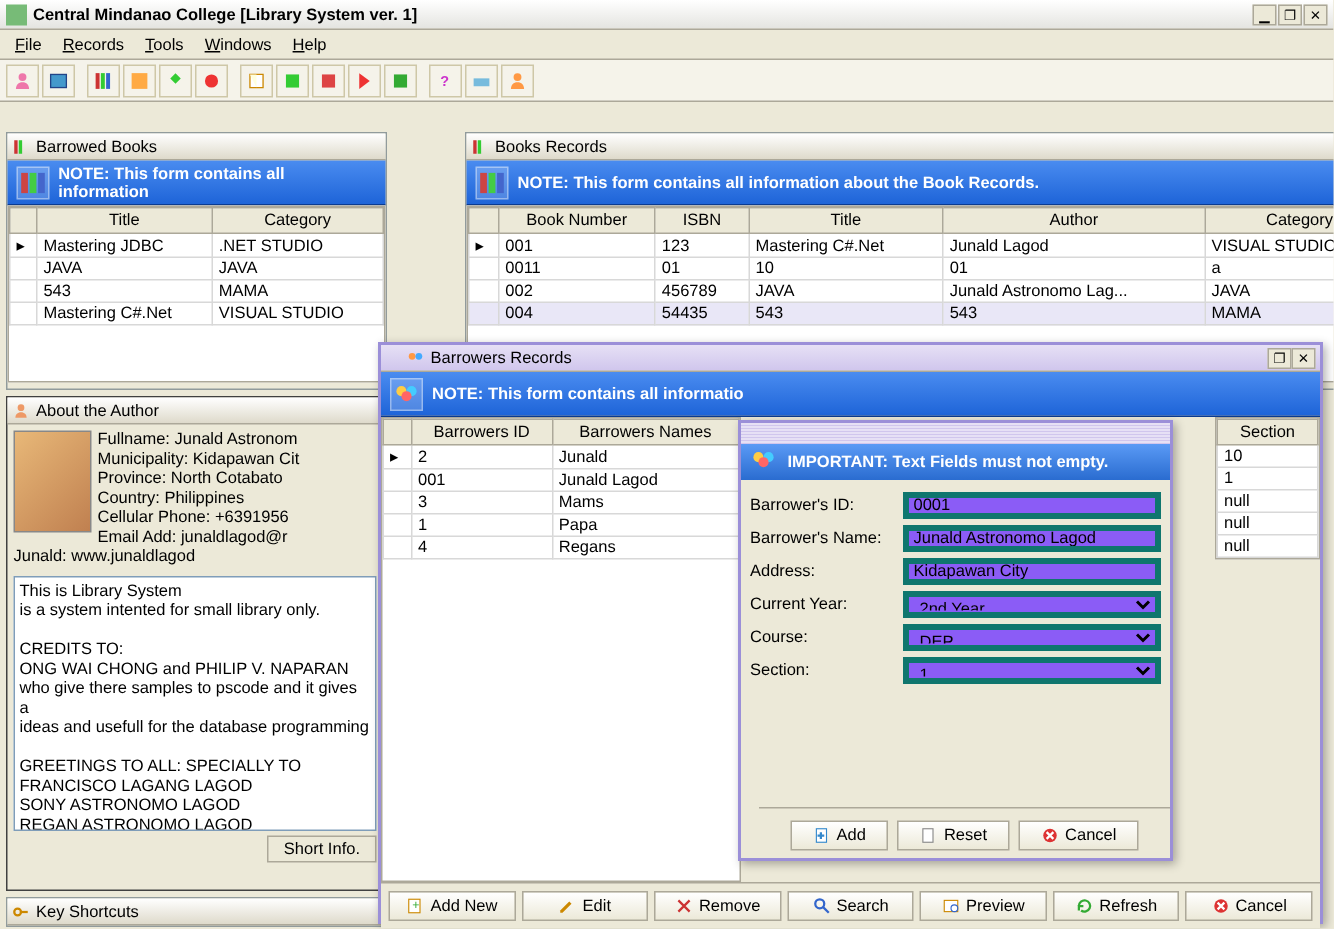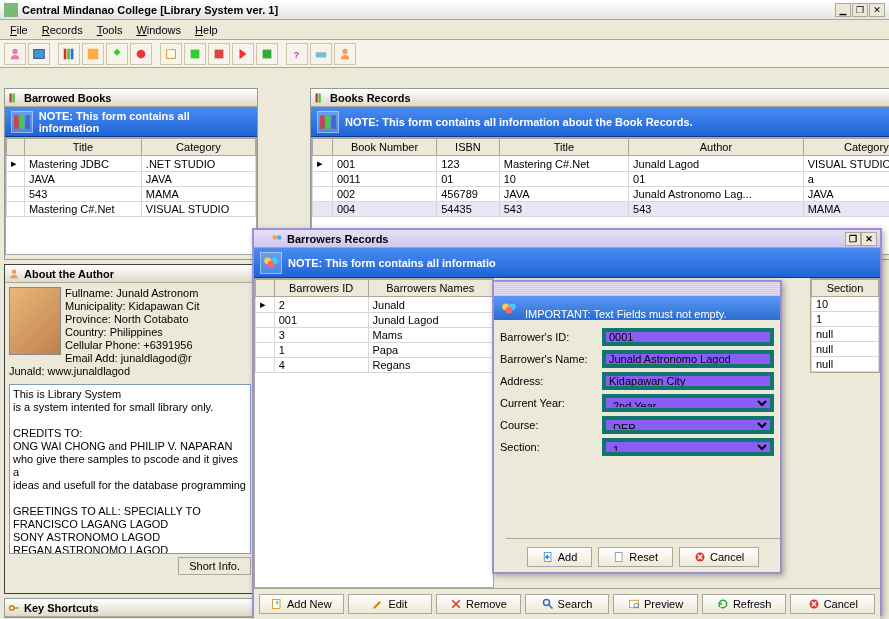--- a/index.html
+++ b/index.html
@@ -10,21 +10,21 @@
 .winbtns { display: flex; gap: 1px; }
 .winbtn { width: 16px; height: 14px; background: #ece9d8; border: 1px solid #aca899; font-size: 9px; text-align: center; line-height: 12px; cursor: pointer; }
 .menubar { background: #ece9d8; height: 20px; display: flex; align-items: center; padding: 0 4px; gap: 2px; border-bottom: 1px solid #aca899; }
 .menuitem { padding: 2px 6px; cursor: pointer; }
 .menuitem u { text-decoration: underline; }
 .toolbar { background: #f5f3ea; height: 28px; display: flex; align-items: center; padding: 0 4px; gap: 2px; border-bottom: 1px solid #aca899; }
 .tbtn { width: 22px; height: 22px; border: 1px solid #cec7a7; background: #f5f3ea; display: flex; align-items: center; justify-content: center; cursor: pointer; }
 .tbtn svg { width: 14px; height: 14px; }
 .tsep { width: 4px; }
 .panel { position: absolute; border: 1px solid #919b9c; background: #ece9d8; }
-.panelhead { background: linear-gradient(#fff,#dedacb); height: 18px; display: flex; align-items: center; padding: 0 3px; font-weight: bold; border-bottom: 1px solid #aca899; }
+.panelhead { background: linear-gradient(#fff,#dedacb); height: 18px; display: flex; align-items: center; padding: 0 3px; font-weight: normal; border-bottom: 1px solid #aca899; }
 .panelhead .picon { width: 12px; height: 12px; margin-right: 4px; }
 .panelhead .spacer { flex: 1; }
 .notebar { background: linear-gradient(#4a8cf0,#1e64d8); color: #fff; height: 30px; display: flex; align-items: center; padding: 0 6px; font-weight: bold; border-bottom: 1px solid #0a3a90; }
 .notebar .nicon { width: 22px; height: 22px; margin-right: 6px; background: #fff3; border: 1px solid #fff6; display:flex;align-items:center;justify-content:center; }
 .grid { background: #fff; border: 1px solid #aca899; }
 .grid table { width: 100%; border-collapse: collapse; }
 .grid th { background: #ece9d8; border: 1px solid #aca899; padding: 2px 4px; font-weight: normal; text-align: center; }
 .grid td { border: 1px solid #d8d8d8; padding: 1px 4px; background: #fff; }
 .grid tr.sel td { background: #e9e7f7; }
 .grid td:first-child, .grid th:first-child { min-width: 10px; }
@@ -33,21 +33,21 @@
 .photobox { float: left; width: 52px; height: 68px; border: 1px solid #888; background: linear-gradient(135deg,#e8b878,#c08050); margin-right: 4px; }
 .textarea { border: 1px solid #7f9db9; background: #fff; padding: 3px; margin-top: 6px; height: 170px; overflow: hidden; }
 .shortbtn { border: 1px solid #aca899; background: #ece9d8; padding: 2px 10px; cursor: pointer; margin-top: 3px; float:right; }
 .keyshort { position: absolute; left: 4px; top: 598px; width: 252px; border: 1px solid #919b9c; background: #ece9d8; }
 .modalborr { position: absolute; left: 252px; top: 228px; width: 630px; height: 388px; border: 2px solid #9b8fd8; background: #ece9d8; box-shadow: 2px 2px 6px rgba(0,0,0,.3); z-index: 5; }
 .modalborr .panelhead { background: linear-gradient(#e6e0f5,#d0c6ed); padding-left: 17px; }
 .dlgbtns { display: flex; gap: 4px; padding: 5px 5px; border-top: 1px solid #aca899; background: #ece9d8; }
 .dlgbtn { flex: 1; border: 1px solid #aca899; background: linear-gradient(#fff,#ece9d8); padding: 3px 4px; cursor: pointer; display: flex; align-items: center; justify-content: center; gap: 4px; }
 .dlgbtn svg { width: 12px; height: 12px; }
 .modalimp { position: absolute; left: 492px; top: 280px; width: 290px; height: 294px; border: 2px solid #9b8fd8; background: #ece9d8; z-index: 10; box-shadow: 2px 2px 6px rgba(0,0,0,.3); }
-.notebar2 { background: linear-gradient(#5a9af5,#2a6cd0); color: #fff; height: 24px; display: flex; align-items: flex-end; padding: 0 6px; font-weight: normal; font-size: 10px; }
+.notebar2 { background: linear-gradient(#5a9af5,#2a6cd0); color: #fff; height: 24px; display: flex; align-items: center; padding: 0 6px; font-weight: bold; font-size: 10px; }
 .notebar2 .nicon { width: 20px; height: 20px; margin-right: 5px; }
 .formrow { display: flex; align-items: center; padding: 2px 6px; gap: 6px; }
 .formrow label { width: 96px; }
 .formrow input, .formrow select { flex: 1; border: 4px solid #0f766e; padding: 1px 3px; height: 18px; background: #8b5cf6; }
 .purplebar { height: 14px; background: repeating-linear-gradient(0deg,#d0c6ed,#d0c6ed 1px,#e6e0f5 1px,#e6e0f5 2px); }
 .btnrow { display: flex; gap: 6px; justify-content: center; padding: 8px; border-top: 1px solid #aca899; margin-top: 10px; margin-left: 12px; }
 .btnrow .dlgbtn { flex: 0 0 auto; padding: 3px 14px; }
 </style>
 </head>
 <body>

